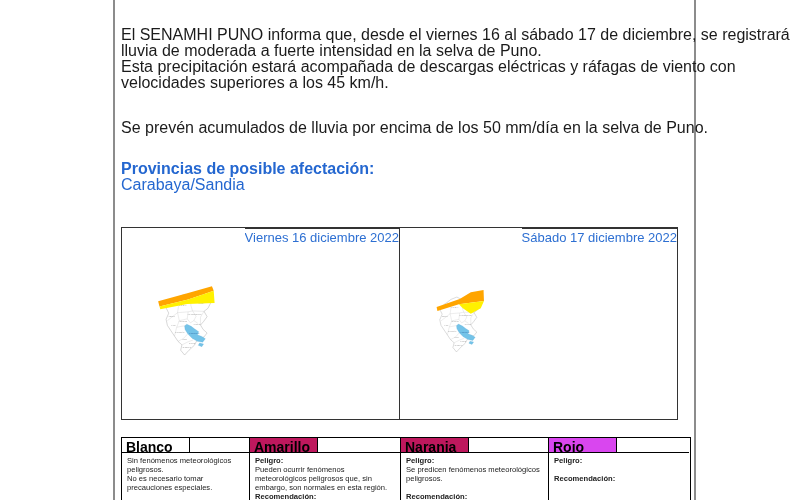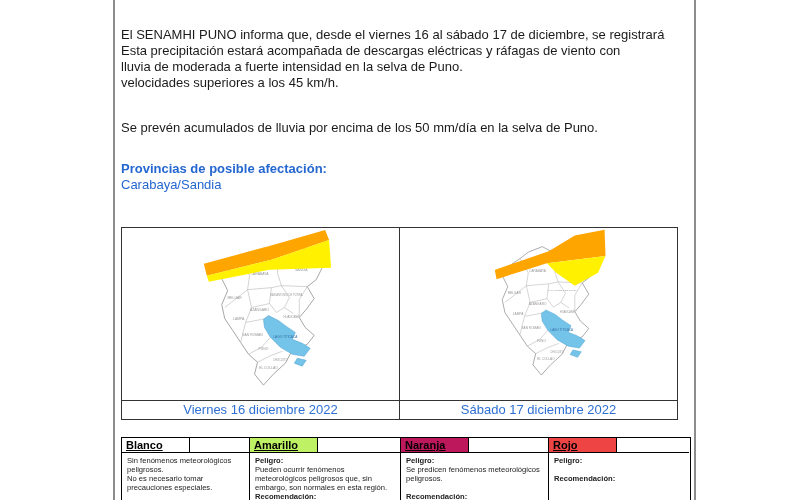--- a/index.html
+++ b/index.html
@@ -8,33 +8,33 @@
     background:#ffffff;
     font-family:"Liberation Sans", sans-serif;
     -webkit-font-smoothing:antialiased;
   }
   .page-edge{position:absolute;top:0;bottom:0;width:2px;background:#8c8c8c;}
   .edge-left{left:113px;}
   .edge-right{left:694px;}
 
   
   .doc-text{position:absolute;left:121px;width:560px;color:#1b1b1b;
-    font-size:13px;line-height:16px;white-space:nowrap;}
+    font-size:16px;line-height:16px;white-space:nowrap;}
   .para1{top:27px;}
   .prev-line{top:120px;}
   .prov-head{top:161px;font-weight:bold;}
   .prov-val{top:177px;}
   .blue{color:#2467d0;}
 
   
   .map-box{
     position:absolute;left:121px;top:227px;width:557px;height:193px;
     border:1px solid #333;box-sizing:border-box;display:flex;background:#fff;
   }
-  .map-panel{flex:1;display:flex;flex-direction:column;min-width:0;}
+  .map-panel{flex:1;display:flex;flex-direction:row;min-width:0;}
   .map-panel + .map-panel{border-left:1px solid #333;gap:11px;}
   .map-area{flex:1;position:relative;overflow:hidden;}
   .map-area svg{position:absolute;left:0;top:0;width:100%;height:100%;}
   .map-caption{
     height:19px;border-top:1px solid #333;box-sizing:border-box;
     text-align:center;font-size:13px;line-height:18px;color:#2d6fd2;
     overflow:hidden;white-space:nowrap;
   }
 
   
@@ -42,40 +42,40 @@
     position:absolute;left:121px;top:437px;width:570px;height:100px;
     border:1.5px solid #000;box-sizing:border-box;background:#fff;
     display:grid;grid-template-columns:127px 151px 148px 141px;
   }
   .tcol{border-left:1.2px solid #000;display:flex;flex-direction:column;min-width:0;}
   .tcol:first-child{border-left:none;}
   .thead{height:15px;border-bottom:1px solid #000;box-sizing:border-box;display:flex;}
   .tlabel{
     display:block;width:68px;height:100%;box-sizing:border-box;
     border-right:1.2px solid #000;padding:1px 0 0 4px;
-    font-size:11px;font-weight:bold;text-decoration:underline;color:#000;
+    font-size:14px;font-weight:bold;text-decoration:underline;color:#000;
     overflow:hidden;white-space:nowrap;
   }
   .tbody{
     flex:1;padding:3px 5px;font-size:7.6px;line-height:9px;color:#222;
     overflow:hidden;
   }
   .tbody .b{font-weight:bold;}
   .gap-top{margin-top:9px;}
 </style>
 </head>
 <body>
 
 <div class="page-edge edge-left"></div>
 <div class="page-edge edge-right"></div>
 
 <div class="doc-text para1">
   <div>El SENAMHI PUNO informa que, desde el viernes 16 al sábado 17 de diciembre, se registrará</div>
+  <div>lluvia de moderada a fuerte intensidad en la selva de Puno.</div>
   <div>Esta precipitación estará acompañada de descargas eléctricas y ráfagas de viento con</div>
-  <div>lluvia de moderada a fuerte intensidad en la selva de Puno.</div>
   <div>velocidades superiores a los 45 km/h.</div>
 </div>
 <div class="doc-text prev-line">Se prevén acumulados de lluvia por encima de los 50 mm/día en la selva de Puno.</div>
 <div class="doc-text prov-head blue">Provincias de posible afectación:</div>
 <div class="doc-text prov-val blue">Carabaya/Sandia</div>
 
 <svg width="0" height="0" style="position:absolute">
   <defs>
     <g id="puno">
       <polygon points="128,26 143,20 158,28 176,16 194,28 201,40 195,52 186,59 193,71 185,82 178,90 184,100 193,108 186,117 171,123 164,136 152,147 142,158 133,147 136,135 127,127 119,115 111,103 103,91 100,77 106,63 100,51 110,39 119,33" fill="#ffffff" stroke="#8f8f8f" stroke-width="0.8"></polygon>
@@ -143,21 +143,21 @@
       <span class="tlabel" style="background-color: rgb(255, 255, 255);">Blanco</span>
     </div>
     <div class="tbody">
       <div>Sin fenómenos meteorológicos peligrosos.</div>
       <div>No es necesario tomar precauciones especiales.</div>
     </div>
   </div>
 
   <div class="tcol">
     <div class="thead">
-      <span class="tlabel" style="background-color: #bef264;">Amarillo</span>
+      <span class="tlabel" style="background-color: #be185d;">Amarillo</span>
     </div>
     <div class="tbody">
       <div class="b">Peligro:</div>
       <div>Pueden ocurrir fenómenos meteorológicos peligrosos que, sin embargo, son normales en esta región.</div>
       <div class="b">Recomendación:</div>
       <div></div>
     </div>
   </div>
 
   <div class="tcol">
@@ -167,21 +167,21 @@
     <div class="tbody">
       <div class="b">Peligro:</div>
       <div>Se predicen fenómenos meteorológicos peligrosos.</div>
       <div class="b gap-top">Recomendación:</div>
 
     </div>
   </div>
 
   <div class="tcol">
     <div class="thead">
-      <span class="tlabel" style="background-color: #ef4444; text-decoration: underline;">Rojo</span>
+      <span class="tlabel" style="background-color: #d946ef; text-decoration: underline;">Rojo</span>
     </div>
     <div class="tbody">
       <div class="b">Peligro:</div>
       <div class="b gap-top">Recomendación:</div>
 
     </div>
   </div>
 
 </div>
 

